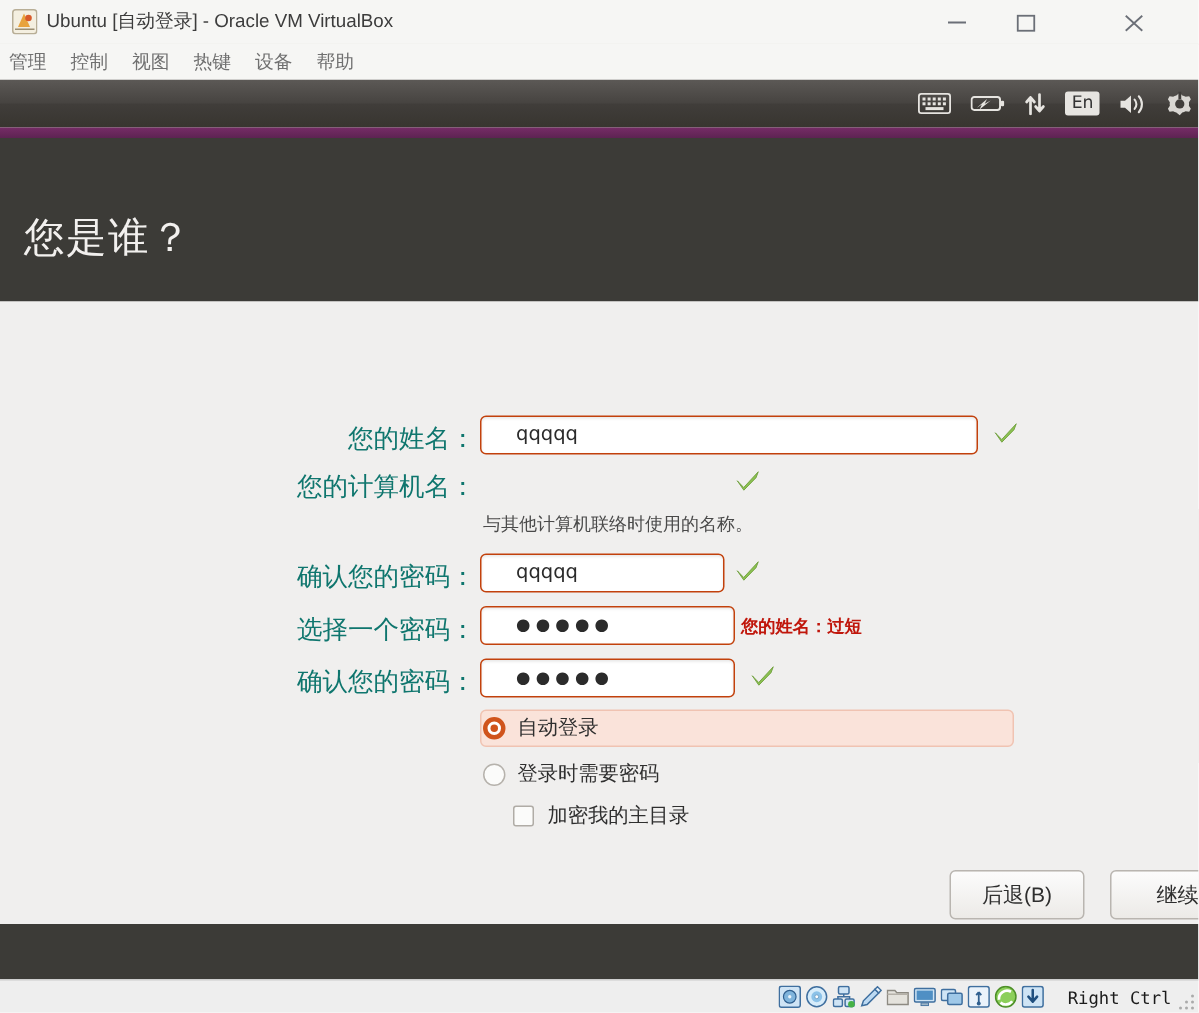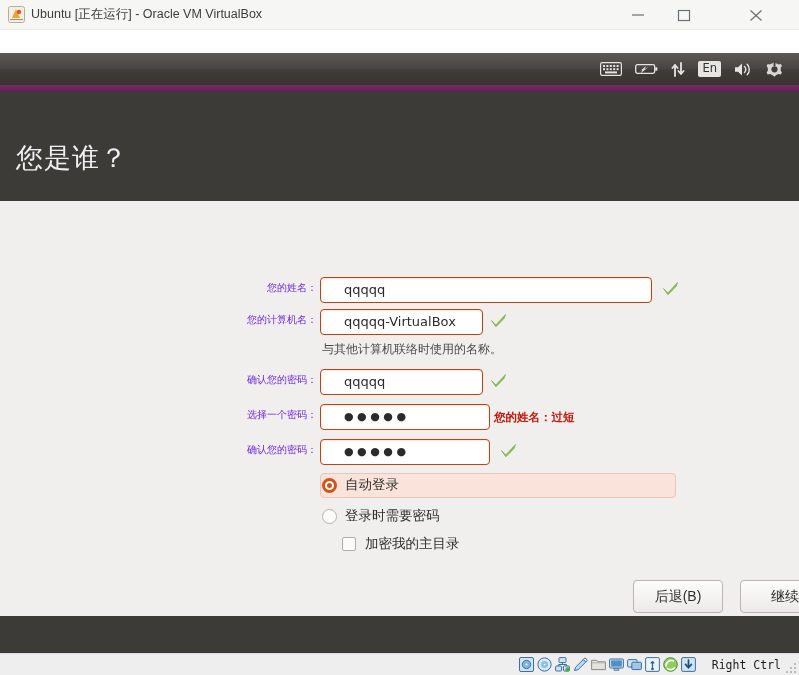--- a/index.html
+++ b/index.html
@@ -75,21 +75,21 @@
     overflow: hidden;
   }
   .unity-panel {
     position: absolute;
     left: 0; top: 0;
     width: 799px; height: 32px;
     background: linear-gradient(to bottom, #5c5956 0%, #474441 48%, #403d3a 52%, #38352f 100%);
   }
   .panel-indicators {
     position: absolute;
-    right: 16px; top: 0;
+    right: 4px; top: 0;
     height: 32px;
     display: flex;
     align-items: center;
     gap: 13px;
   }
   .ind { position: relative; cursor: default; display: flex; align-items: center; }
   .ind-en {
     font-size: 11.5px;
     color: #333;
     background: #e7e5e1;
@@ -146,22 +146,22 @@
   .form-row {
     position: absolute;
     left: 0;
     width: 799px;
     height: 28px;
   }
   .form-label {
     position: absolute;
     right: 482px;
     top: 4px;
-    font-size: 10px;
-    color: #6d28d9;
+    font-size: 17px;
+    color: #0f766e;
     white-space: nowrap;
     text-align: right;
   }
   .field {
     position: absolute;
     left: 320px; top: 0;
     height: 26px;
     box-sizing: border-box;
     background: #ffffff;
     border: 1px solid #c2410c;
@@ -326,40 +326,48 @@
 
   <div class="vbox-titlebar">
     <span class="vbox-title-icon">
       <svg width="17" height="17" viewBox="0 0 17 17">
         <rect x="0.5" y="0.5" width="16" height="16" rx="2" fill="#f4efe0" stroke="#b8ae96"></rect>
         <path d="M4 12 L8 3 L12 12 Z" fill="#e8a33d"></path>
         <circle cx="11" cy="6" r="2.2" fill="#d85a2a"></circle>
         <path d="M2 13.5 h13" stroke="#9b8e72" stroke-width="1"></path>
       </svg>
     </span>
-    <span class="vbox-title-text">Ubuntu [正在运行] - Oracle VM VirtualBox</span>
+    <span class="vbox-title-text">Ubuntu [自动登录] - Oracle VM VirtualBox</span>
 
     <div class="win-btn btn-min">
       <svg width="16" height="11" viewBox="0 0 16 11">
         <line x1="2" y1="6" x2="14" y2="6" stroke="#6b6f77" stroke-width="1.2"></line>
       </svg>
     </div>
     <div class="win-btn btn-max">
       <svg width="16" height="13" viewBox="0 0 16 13">
         <rect x="2.5" y="1.5" width="11" height="10" fill="none" stroke="#6b6f77" stroke-width="1.2"></rect>
       </svg>
     </div>
     <div class="win-btn btn-close">
       <svg width="16" height="13" viewBox="0 0 16 13">
         <line x1="2.5" y1="1.5" x2="13.5" y2="11.5" stroke="#6b6f77" stroke-width="1.2"></line>
         <line x1="13.5" y1="1.5" x2="2.5" y2="11.5" stroke="#6b6f77" stroke-width="1.2"></line>
       </svg>
     </div>
   </div>
 
+  <div class="vbox-menubar">
+    <span class="vbox-menu-item" style="left:6px">管理</span>
+    <span class="vbox-menu-item" style="left:47px">控制</span>
+    <span class="vbox-menu-item" style="left:88px">视图</span>
+    <span class="vbox-menu-item" style="left:129px">热键</span>
+    <span class="vbox-menu-item" style="left:170px">设备</span>
+    <span class="vbox-menu-item" style="left:211px">帮助</span>
+  </div>
 
   <div class="guest">
 
     <div class="unity-panel">
       <div class="panel-indicators">
 
         <span class="ind">
           <svg width="22" height="14" viewBox="0 0 22 14">
             <rect x="0.6" y="0.6" width="20.8" height="12.8" rx="1.6" fill="none" stroke="#e6e4e0" stroke-width="1.2"></rect>
             <g fill="#e6e4e0">
@@ -428,21 +436,20 @@
           <div class="field wide" placeholder="">qqqqq</div>
           <span class="check-ok" style="left:662px; top:3px">
             <svg width="17" height="17" viewBox="0 0 17 17">
               <path d="M1.5 8.5 L5.8 13 L15.5 2.5 L14 6.5 L5.9 14.8 Z" fill="#8cc152" stroke="#6f9f3c" stroke-width="0.6" stroke-linejoin="round"></path>
             </svg>
           </span>
         </div>
 
         <div class="form-row" style="top:108px">
           <span class="form-label">您的计算机名：</span>
-          <div class="field mid" placeholder="">qqqqq-VirtualBox</div>
           <span class="check-ok" style="left:490px; top:3px">
             <svg width="17" height="17" viewBox="0 0 17 17">
               <path d="M1.5 8.5 L5.8 13 L15.5 2.5 L14 6.5 L5.9 14.8 Z" fill="#8cc152" stroke="#6f9f3c" stroke-width="0.6" stroke-linejoin="round"></path>
             </svg>
           </span>
         </div>
         <div class="field-hint" style="top:140px">与其他计算机联络时使用的名称。</div>
 
         <div class="form-row" style="top:168px">
           <span class="form-label">确认您的密码：</span>

